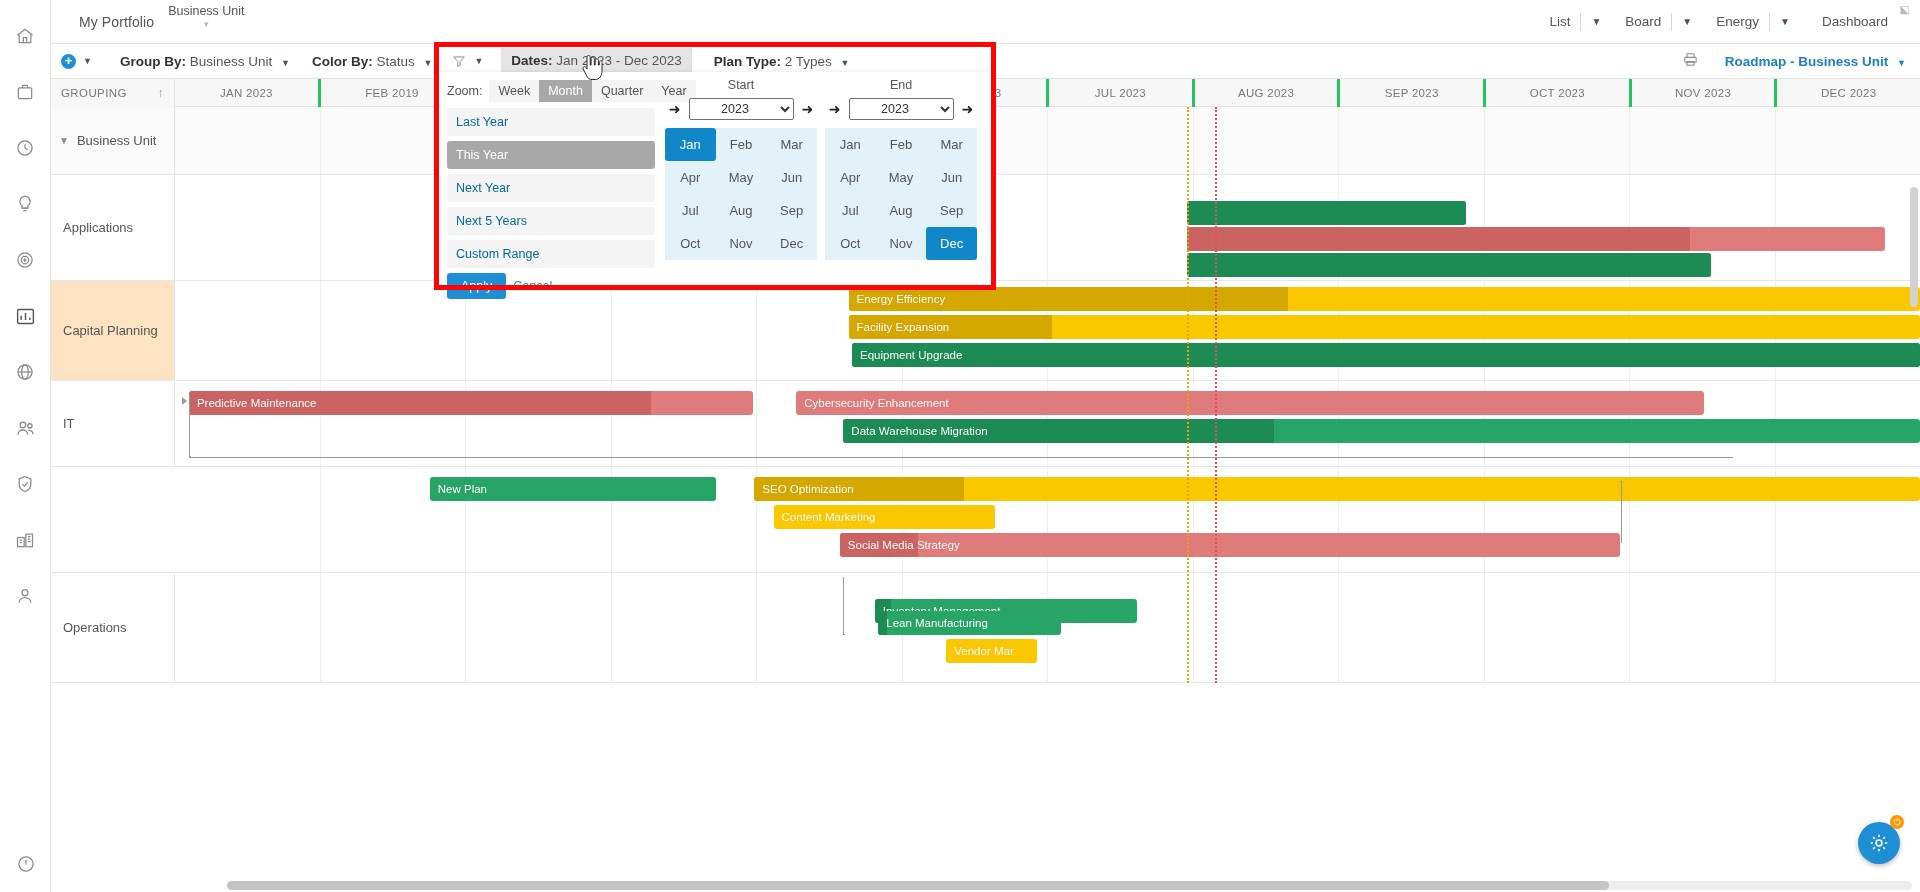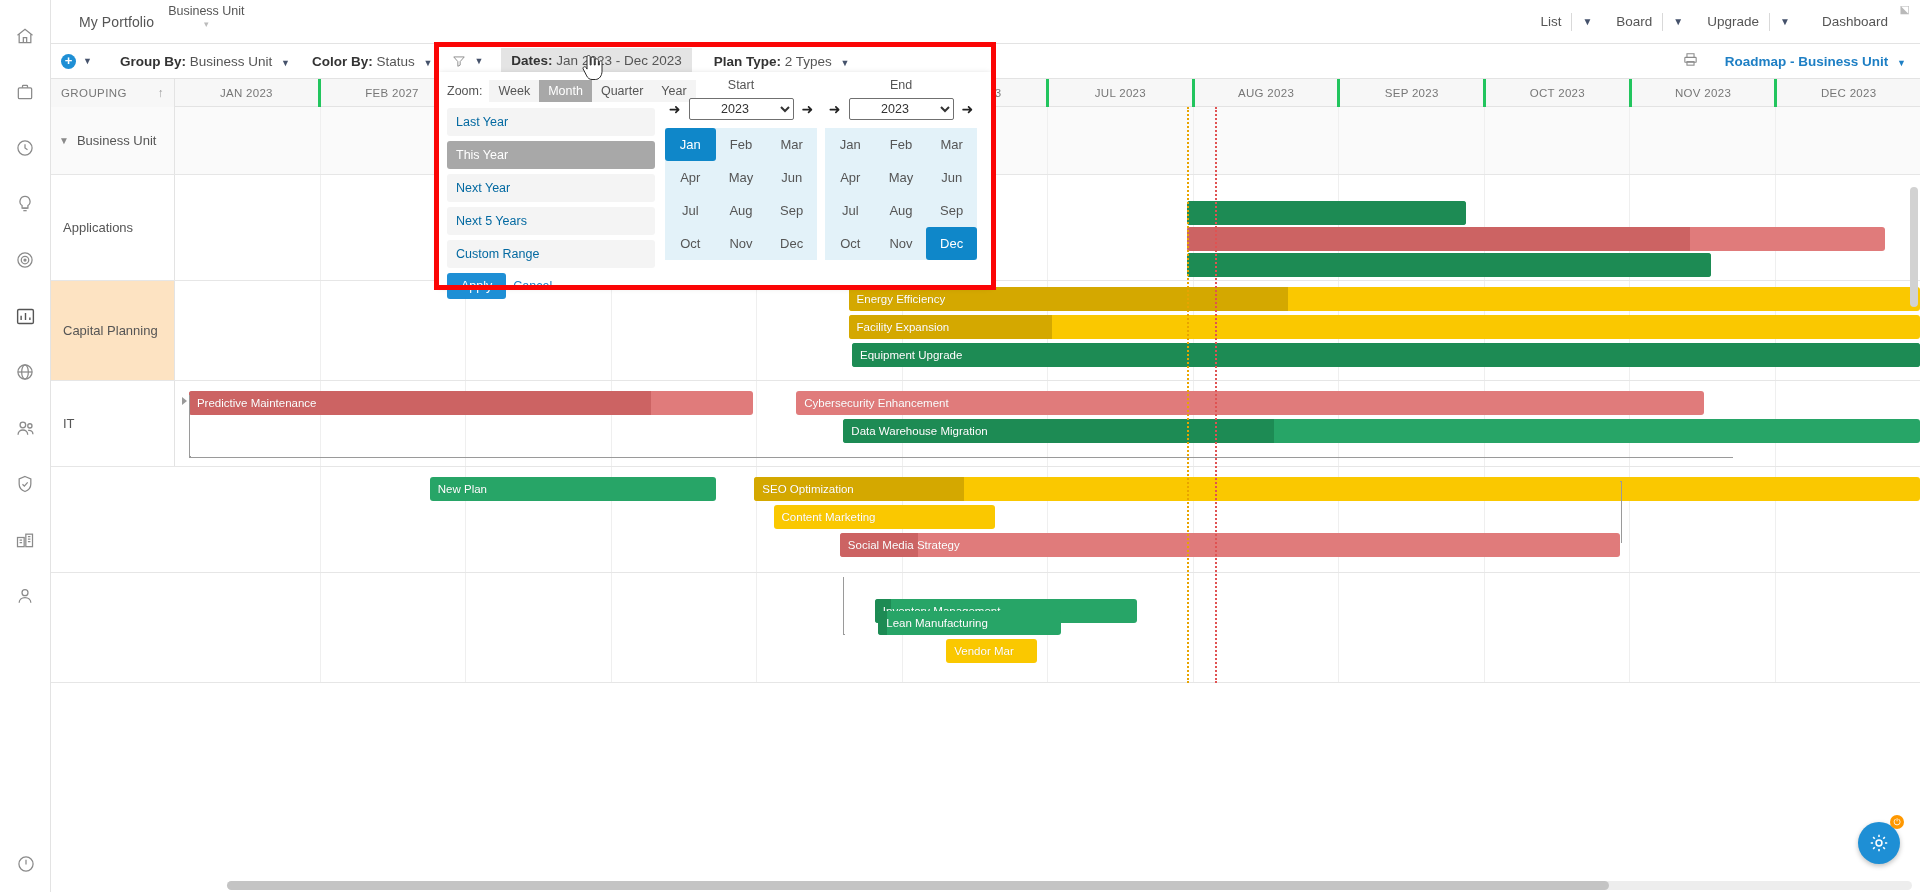--- a/index.html
+++ b/index.html
@@ -305,21 +305,21 @@
         <span class="lbl">List</span>
         <span class="hr-sep"></span>
         <span class="hr-caret">▼</span>
       </div>
       <div class="hr-item">
         <span class="lbl">Board</span>
         <span class="hr-sep"></span>
         <span class="hr-caret">▼</span>
       </div>
       <div class="hr-item">
-        <span class="lbl">Upgrade</span>
+        <span class="lbl">Energy</span>
         <span class="hr-sep"></span>
         <span class="hr-caret">▼</span>
       </div>
       <div class="hr-item">
         <span class="hr-plain">Dashboard</span>
       </div>
     </div>
     <div class="expand-ico">⬕</div>
   </div>
 
@@ -375,21 +375,21 @@
   </div>
 
   <div class="gantt">
     <div class="grid-head">
       <div class="grouping-head">
         <span>GROUPING</span>
         <span class="sort-arrow">↑</span>
       </div>
       <div class="months" id="months-row">
           <div class="mcol">JAN 2023</div>
-          <div class="mcol">FEB 2027</div>
+          <div class="mcol">FEB 2019</div>
           <div class="mcol">MAR 2023</div>
           <div class="mcol">APR 2023</div>
           <div class="mcol">MAY 2023</div>
           <div class="mcol">JUN 2023</div>
           <div class="mcol">JUL 2023</div>
           <div class="mcol">AUG 2023</div>
           <div class="mcol">SEP 2023</div>
           <div class="mcol">OCT 2023</div>
           <div class="mcol">NOV 2023</div>
           <div class="mcol">DEC 2023</div>
@@ -543,20 +543,23 @@
             <div class="bar" style="left: 34.3%; width: 12.7%; top: 38px; background: rgb(250, 200, 0);">
               <div class="btxt">Content Marketing</div>
             </div>
             <div class="bar" style="left: 38.1%; width: 44.7%; top: 66px; background: rgb(224, 123, 123);">
               <div class="prog" style="width: 10%; background: rgb(204, 99, 99);"></div>
               <div class="btxt">Social Media Strategy</div>
             </div>
           </div>
         </div>
         <div class="grow" style="top: 466px; height: 110px;">
+          <div class="glabel">
+            <span>Operations</span>
+          </div>
           <div class="gbody">
             <div style="position: absolute; inset: 0px; display: flex; pointer-events: none;">
               <div class="vcol"></div>
               <div class="vcol"></div>
               <div class="vcol"></div>
               <div class="vcol"></div>
               <div class="vcol"></div>
               <div class="vcol"></div>
               <div class="vcol"></div>
               <div class="vcol"></div>

